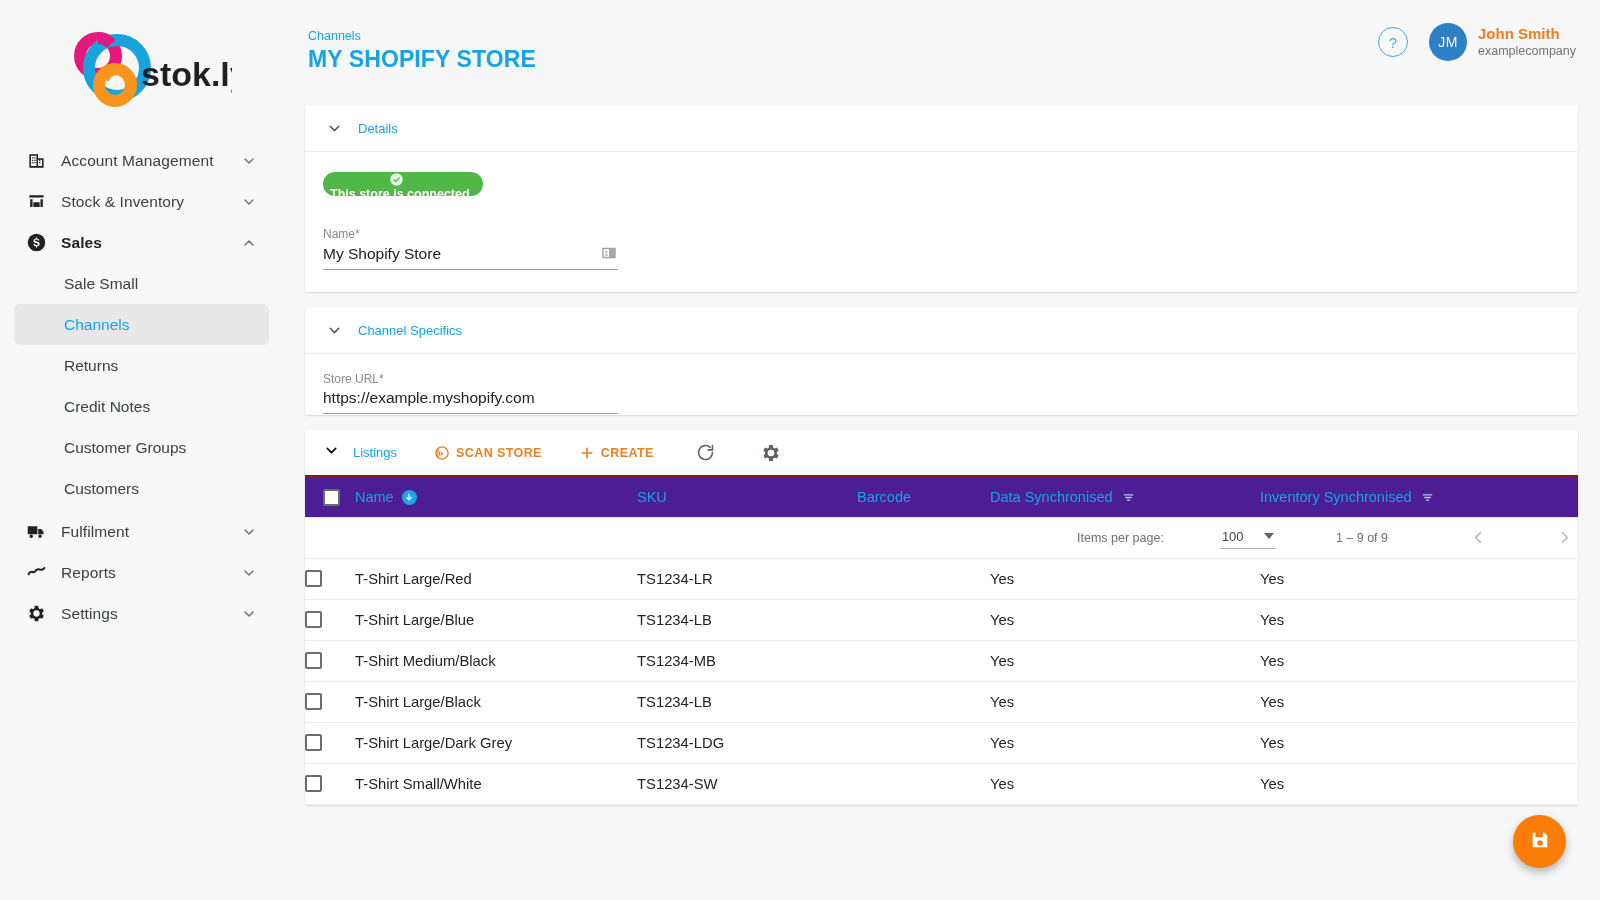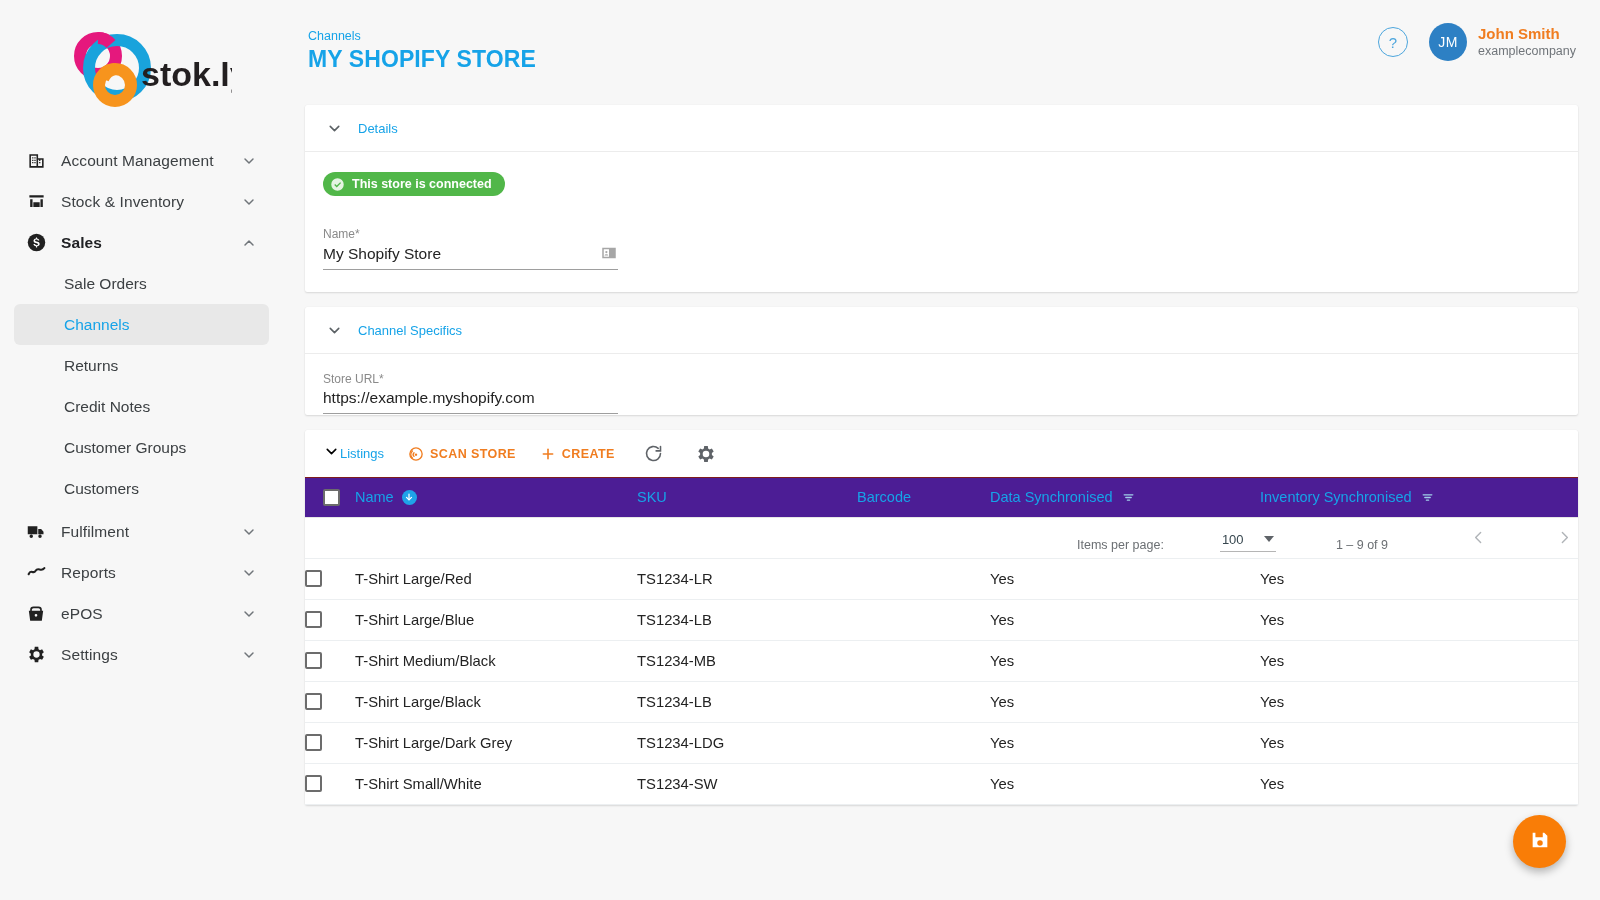--- a/index.html
+++ b/index.html
@@ -151,20 +151,21 @@
 
   .status-pill {
     display: inline-flex; align-items: center;
     background: #51b749;
     color: #fff;
     border-radius: 14px;
     height: 24px;
     padding: 0 13px 0 7px;
     font-size: 12.5px;
     font-weight: bold;
+    flex-direction: column;
   }
   .status-pill .tick { width: 15px; height: 15px; margin-right: 7px; display:flex; }
 
   .field { margin-top: 31px; width: 295px; position: relative; }
   .field-label { font-size: 12px; color: #8a8a8a; margin-bottom: 3px; }
   .field-line {
     display: flex; align-items: flex-end;
     border-bottom: 1px solid #9e9e9e;
     padding-bottom: 6px;
   }
@@ -177,21 +178,22 @@
     font-family: inherit;
     padding: 0;
   }
   .field-icon { width: 18px; height: 18px; color: #a6a6a6; flex: 0 0 18px; margin-bottom: 1px;}
 
   
   .listings-head {
     height: 48px;
     display: flex; align-items: center;
     padding: 0 14px 0 18px;
-    border-bottom: 1px solid #7f1d1d;
+    border-bottom: 3px solid #7f1d1d;
+    gap: 13px;
   }
   .search-box { display: flex; align-items: center; margin-left: 28px; flex: 1 1 auto;}
   .search-ico { width: 17px; height: 17px; color: #8a8a8a; margin-right: 10px; }
   .search-input {
     border: 0; outline: none; background: transparent;
     font-size: 15px; color: #5f6368; font-family: inherit;
     width: 300px;
   }
   .search-input::placeholder { color: #8a8a8a; }
   .tool-btn {
@@ -240,21 +242,21 @@
   }
   .sort-badge {
     width: 15px; height: 15px; border-radius: 50%;
     background: #1fa3e8; color:#fff;
     margin-left: 8px;
     display: inline-flex; align-items:center; justify-content:center;
   }
   .filter-ico { width: 13px; height: 13px; margin-left: 9px; color: #9fcfe9; display:inline-flex; }
 
   tr.pager-row td { background:#fff; height: 45px; border-bottom: 1px solid #eceff1; padding: 0 16px 0 0; }
-  .pager { display: flex; align-items: flex-end; justify-content: flex-end; font-size: 12.5px; color: #6b6f73; gap: 44px; }
+  .pager { display: flex; align-items: center; justify-content: flex-end; font-size: 12.5px; color: #6b6f73; gap: 44px; }
   .pager .ipp-label { margin-right: 12px; }
   .ipp-select {
     display: flex; align-items: center;
     border-bottom: 1px solid #b5b5b5;
     padding: 2px 2px 4px 2px;
     min-width: 56px; justify-content: space-between;
     cursor: pointer;
     color: #37474f; font-size: 13px;
   }
   .ipp-select .caret { width: 0; height: 0; border-left:5px solid transparent; border-right:5px solid transparent; border-top: 6px solid #5f6368; margin-left: 14px; }
@@ -342,21 +344,21 @@
         <span class="nav-label">Sales</span>
         <span class="chev">
           <svg width="16" height="16" viewBox="0 0 24 24" fill="none" stroke="currentColor" stroke-width="2.2" stroke-linecap="round" stroke-linejoin="round">
               <polyline points="18 15 12 9 6 15"></polyline>
             </svg>
         </span>
       </div>
 
       <div class="nav-sub">
         <div class="nav-sub-item">
-            <span>Sale Orders</span>
+            <span>Sale Small</span>
           </div>
         <div class="nav-sub-item selected">
             <span>Channels</span>
           </div>
         <div class="nav-sub-item">
             <span>Returns</span>
           </div>
         <div class="nav-sub-item">
             <span>Credit Notes</span>
           </div>
@@ -391,33 +393,20 @@
             </svg>
         </span>
         <span class="nav-label">Reports</span>
         <span class="chev">
           <svg width="16" height="16" viewBox="0 0 24 24" fill="none" stroke="currentColor" stroke-width="2.2" stroke-linecap="round" stroke-linejoin="round">
               <polyline points="6 9 12 15 18 9"></polyline>
             </svg>
         </span>
       </div>
 
-      <div class="nav-group">
-        <span class="nav-ico">
-          <svg width="20" height="20" viewBox="0 0 24 24" fill="currentColor">
-              <path d="M9 3h6a4 4 0 014 4v1h1.6L19 20H5L3.4 8H5V7a4 4 0 014-4zm0 2a2 2 0 00-2 2v1h10V7a2 2 0 00-2-2H9zm3 7a1.6 1.6 0 100 3.2A1.6 1.6 0 0012 12z"></path>
-            </svg>
-        </span>
-        <span class="nav-label">ePOS</span>
-        <span class="chev">
-          <svg width="16" height="16" viewBox="0 0 24 24" fill="none" stroke="currentColor" stroke-width="2.2" stroke-linecap="round" stroke-linejoin="round">
-              <polyline points="6 9 12 15 18 9"></polyline>
-            </svg>
-        </span>
-      </div>
 
       <div class="nav-group">
         <span class="nav-ico">
           <svg width="21" height="21" viewBox="0 0 24 24" fill="currentColor">
               <path d="M19.4 13a7.6 7.6 0 000-2l2-1.6-2-3.4-2.4 1a7.6 7.6 0 00-1.7-1L15 3.2H11l-.3 2.8a7.6 7.6 0 00-1.7 1l-2.4-1-2 3.4L6.6 11a7.6 7.6 0 000 2l-2 1.6 2 3.4 2.4-1a7.6 7.6 0 001.7 1l.3 2.8h4l.3-2.8a7.6 7.6 0 001.7-1l2.4 1 2-3.4L19.4 13zM13 15.6a3.6 3.6 0 110-7.2 3.6 3.6 0 010 7.2z" transform="translate(-1,0)"></path>
             </svg>
         </span>
         <span class="nav-label">Settings</span>
         <span class="chev">
           <svg width="16" height="16" viewBox="0 0 24 24" fill="none" stroke="currentColor" stroke-width="2.2" stroke-linecap="round" stroke-linejoin="round">

